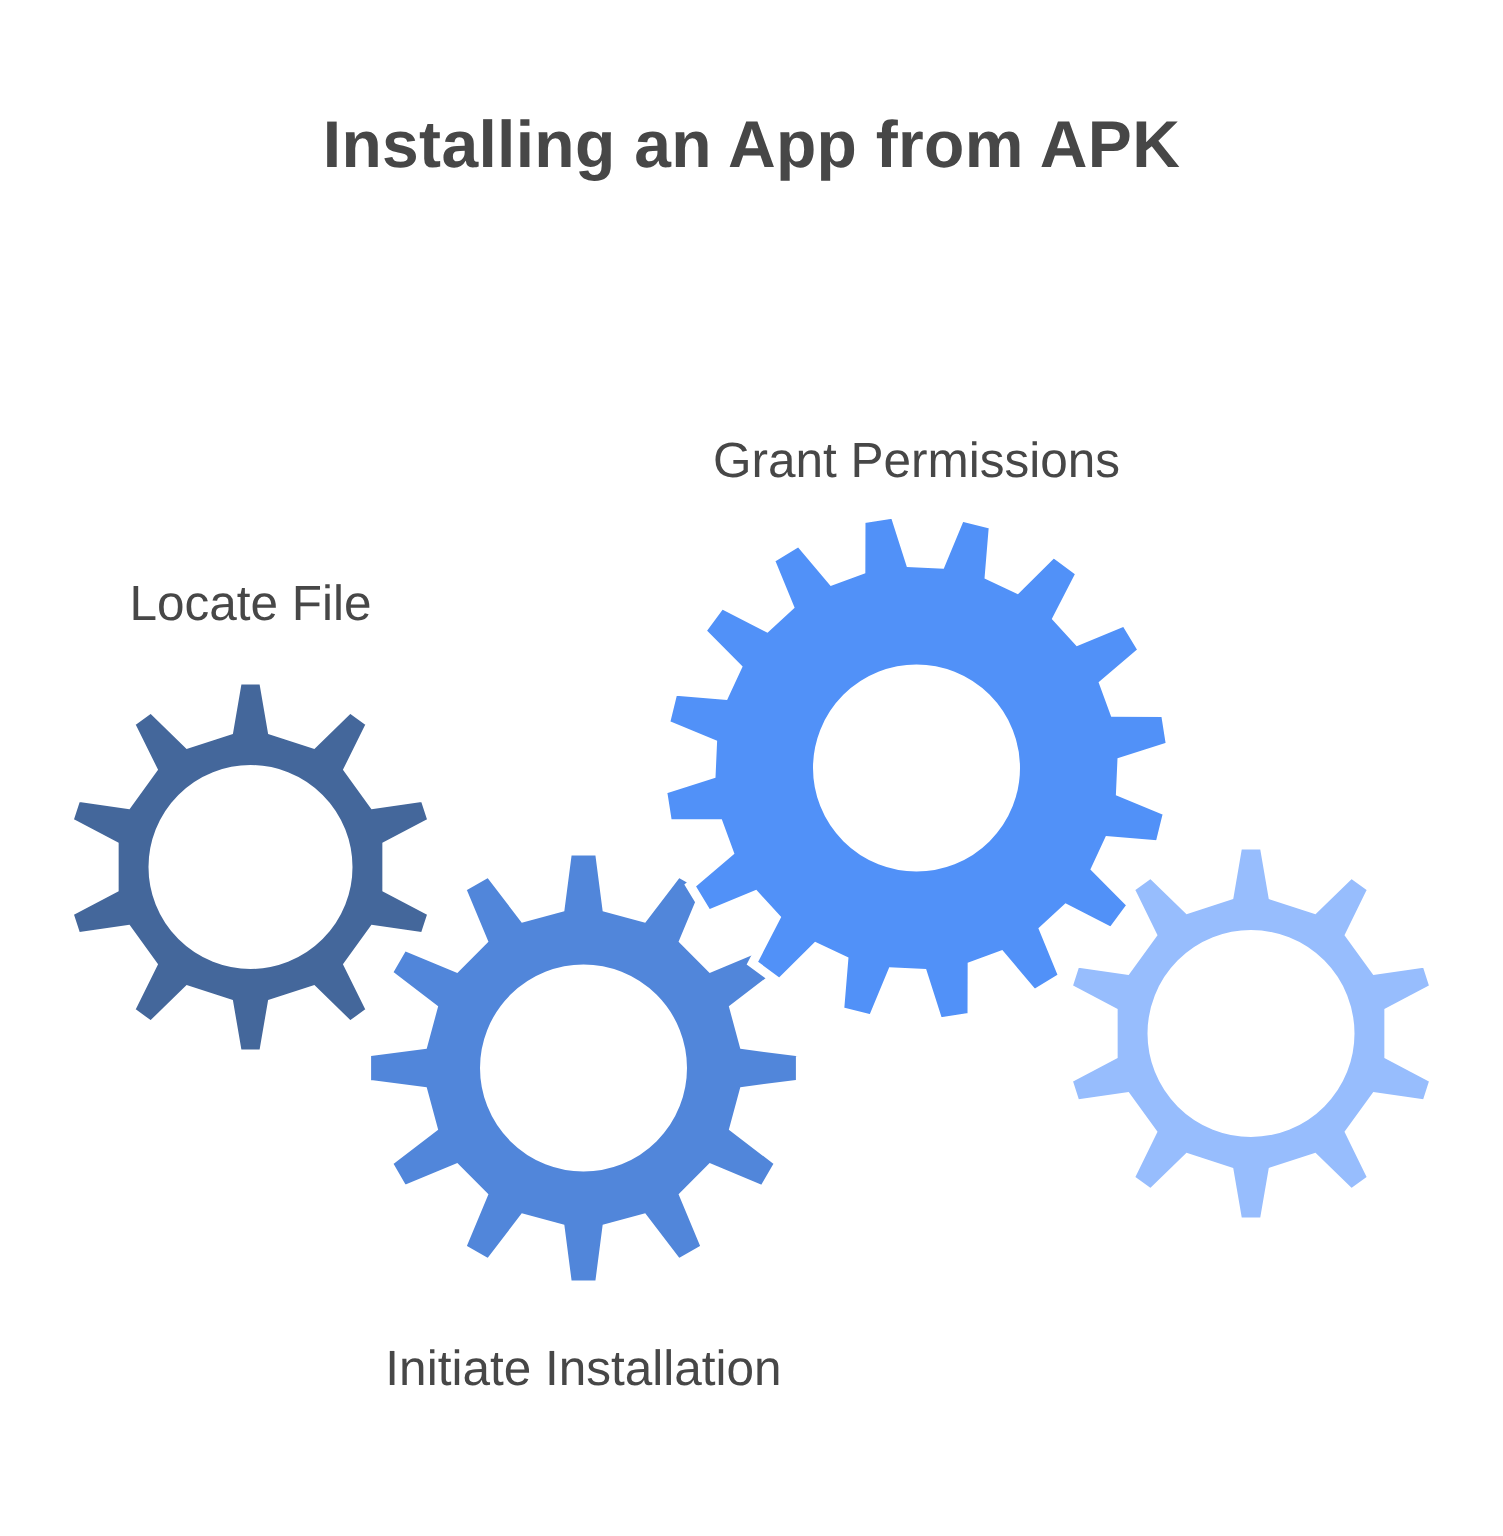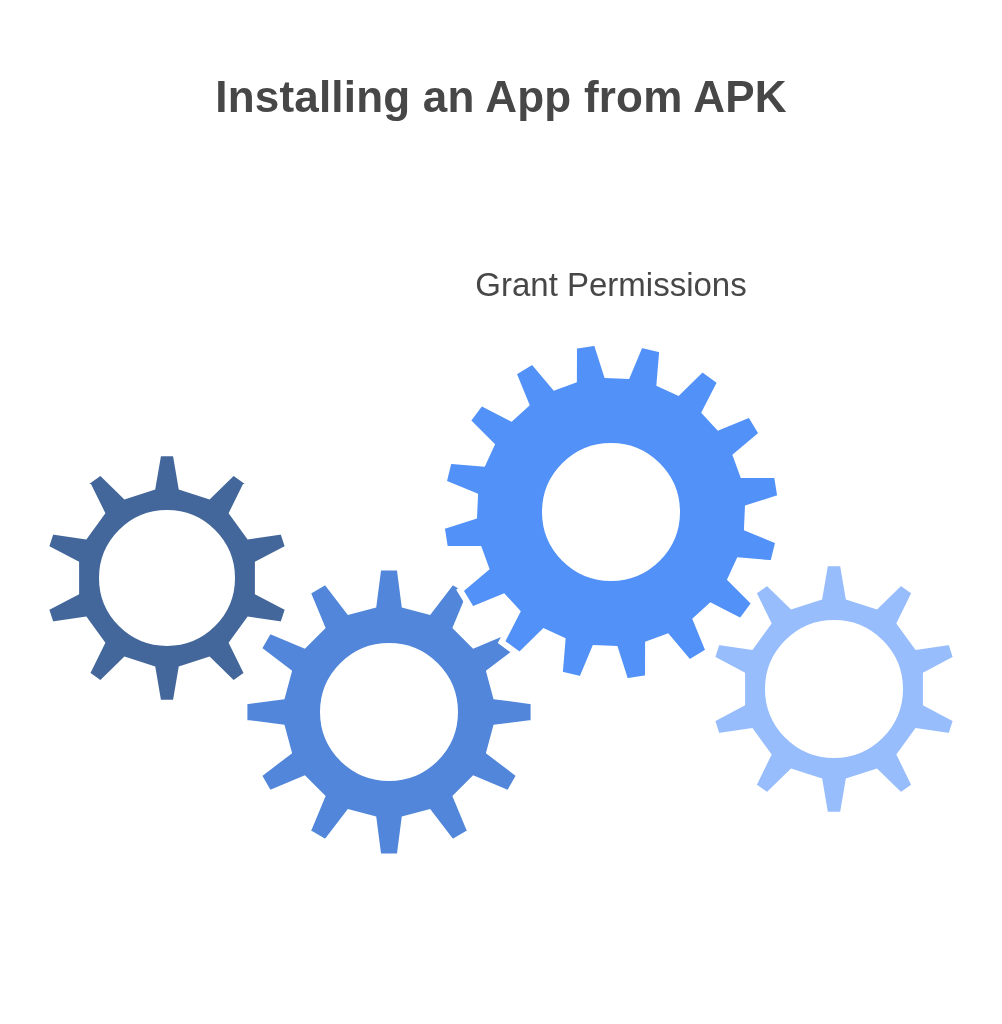--- a/index.html
+++ b/index.html
@@ -45,14 +45,16 @@
     <g id="gear-2">
         <path d="M573.9 380.1 L574.0 346.1 L596.4 342.6 L606.8 375.1 L627.2 376.0 L640.3 344.5 L662.3 349.9 L659.5 383.9 L678.0 392.5 L702.2 368.5 L720.4 381.9 L704.8 412.2 L718.6 427.2 L750.1 414.3 L761.9 433.7 L735.9 455.7 L742.9 474.9 L776.9 475.0 L780.4 497.4 L747.9 507.8 L747.0 528.2 L778.5 541.3 L773.1 563.3 L739.1 560.5 L730.5 579.0 L754.5 603.2 L741.1 621.4 L710.8 605.8 L695.8 619.6 L708.7 651.1 L689.3 662.9 L667.3 636.9 L648.1 643.9 L648.0 677.9 L625.6 681.4 L615.2 648.9 L594.8 648.0 L581.7 679.5 L559.7 674.1 L562.5 640.1 L544.0 631.5 L519.8 655.5 L501.6 642.1 L517.2 611.8 L503.4 596.8 L471.9 609.7 L460.1 590.3 L486.1 568.3 L479.1 549.1 L445.1 549.0 L441.6 526.6 L474.1 516.2 L475.0 495.8 L443.5 482.7 L448.9 460.7 L482.9 463.5 L491.5 445.0 L467.5 420.8 L480.9 402.6 L511.2 418.2 L526.2 404.4 L513.3 372.9 L532.7 361.1 L554.7 387.1 Z M677 512 A66 66 0 1 0 545 512 A66 66 0 1 0 677 512 Z" fill="#5191f8" fill-rule="evenodd" stroke="#ffffff" stroke-width="6" stroke-linejoin="miter"></path>
       </g>
     <g id="gear-3">
         <path d="M819.5 597.1 L825.3 563.3 L842.7 563.3 L848.5 597.1 L876.2 606.1 L900.8 582.2 L914.9 592.4 L899.8 623.2 L916.9 646.8 L950.9 641.9 L956.2 658.4 L925.9 674.5 L925.9 703.5 L956.2 719.6 L950.9 736.1 L916.9 731.2 L899.8 754.8 L914.9 785.6 L900.8 795.8 L876.2 771.9 L848.5 780.9 L842.7 814.7 L825.3 814.7 L819.5 780.9 L791.8 771.9 L767.2 795.8 L753.1 785.6 L768.2 754.8 L751.1 731.2 L717.1 736.1 L711.8 719.6 L742.1 703.5 L742.1 674.5 L711.8 658.4 L717.1 641.9 L751.1 646.8 L768.2 623.2 L753.1 592.4 L767.2 582.2 L791.8 606.1 Z M900 689 A66 66 0 1 0 768 689 A66 66 0 1 0 900 689 Z" fill="#97bdfd" fill-rule="evenodd" stroke="#ffffff" stroke-width="6" stroke-linejoin="miter"></path>
       </g>
   </svg>
 
   <h1 class="title">Installing an App from APK</h1>
 
-  <div class="label" id="label-2" style="left: 611px; top: 266px;">Grant Permissions</div>
+  <div class="label" id="label-0" style="left: 167px; top: 383px;">Locate File</div>
+  <div class="label" id="label-1" style="left: 389px; top: 893px;">Initiate Installation</div>
+  <div class="label" id="label-2" style="left: 611px; top: 288px;">Grant Permissions</div>
 </div>
 
 </body></html>

